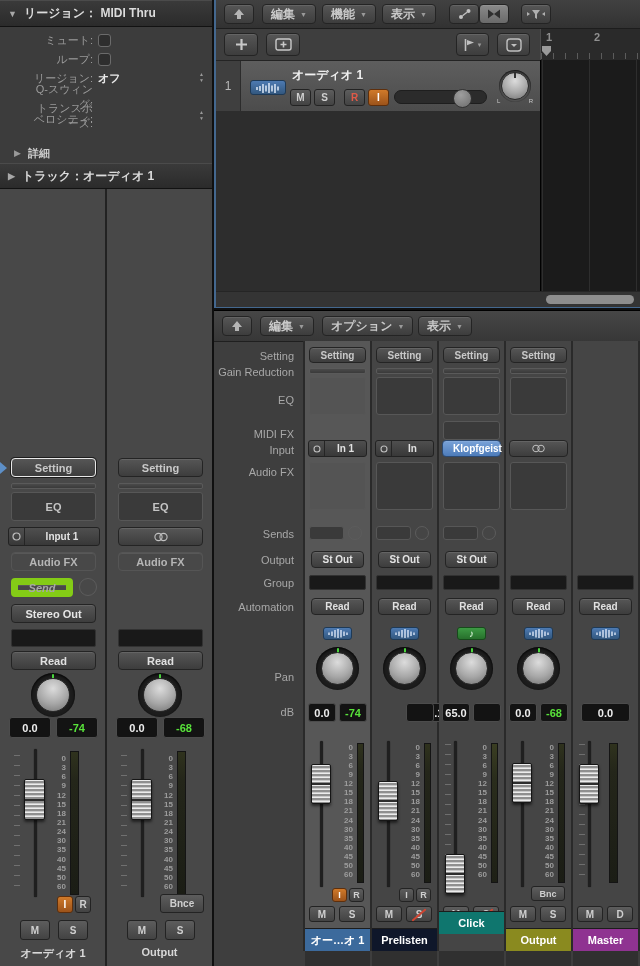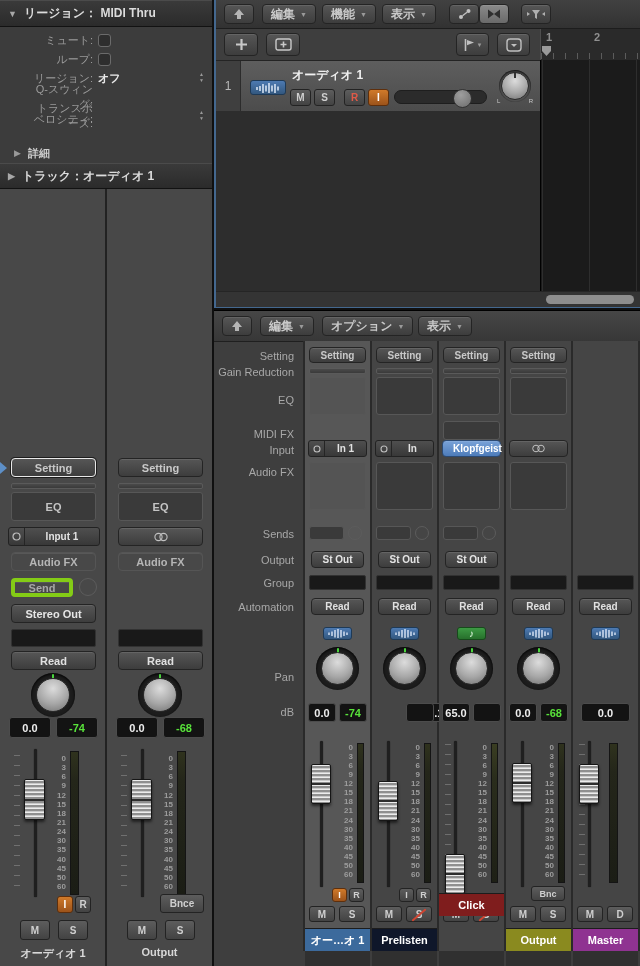--- a/index.html
+++ b/index.html
@@ -137,21 +137,21 @@
       <span class="circ">
           <svg width="9" height="9">
             <circle cx="4.5" cy="4.5" r="3.5" fill="none" stroke="#bdbdbd" stroke-width="1.2"></circle>
           </svg>
         </span>
       <span class="lbl">Input 1</span>
     </div>
     <div class="abs btn" style="left:11px;top:363px;width:85px;height:19px;background:none;border:1px solid #555;color:#b5b5b5;">
         <span>Audio FX</span>
       </div>
-    <div class="abs btn" style="left:11px;top:389px;width:62px;height:19px;background:none;border:4px solid #84cc16;color:#a8a8a8;">
+    <div class="abs btn" style="left:11px;top:389px;width:62px;height:19px;background:none;border:7px solid #84cc16;color:#a8a8a8;font-style:italic;">
         <span>Send</span>
       </div>
     <div class="abs" style="left:79px;top:389px;width:18px;height:18px;border-radius:50%;border:1px solid #5c5c5c;box-sizing:border-box;"></div>
     <div class="abs btn" style="left:11px;top:415px;width:85px;height:19px;color:#e6e6e6;">
         <span>Stereo Out</span>
       </div>
     <div class="abs darkslot" style="left:11px;top:440px;width:85px;height:18px;"></div>
     <div class="abs btn" style="left:11px;top:462px;width:85px;height:19px;color:#e0e0e0;">
         <span>Read</span>
       </div>
@@ -626,21 +626,21 @@
           <span>50</span>
           <span>60</span>
         </div>
       <div class="fmeter" style="left:52px;top:402px;width:7px;height:140px;background:linear-gradient(180deg,#3a3e22 0%,#2a2d1c 25%,#1e2016 100%);"></div>
       <div class="sbtn" style="left:4px;top:565px;width:26px;height:16px;">
           <span>M</span>
         </div>
       <div class="sbtn slashS" style="left:34px;top:565px;width:26px;height:16px;">
           <span>S</span>
         </div>
-      <div class="nametab" style="top:552px;background:#7f1d1d;">
+      <div class="nametab" style="top:570px;background:#0f766e;">
           <span>Click</span>
         </div>
       <div class="abs" style="left:0;top:610px;width:65px;height:16px;background:#303030;"></div>
     </div>
 
     <div class="chan" style="left:292px;top:30px;">
       <div class="abs btn" style="left:4px;top:6px;width:57px;height:16px;font-size:10px;">
           <span>Setting</span>
         </div>
       <div class="abs grmeter" style="left:4px;top:27px;width:57px;height:6px;"></div>

